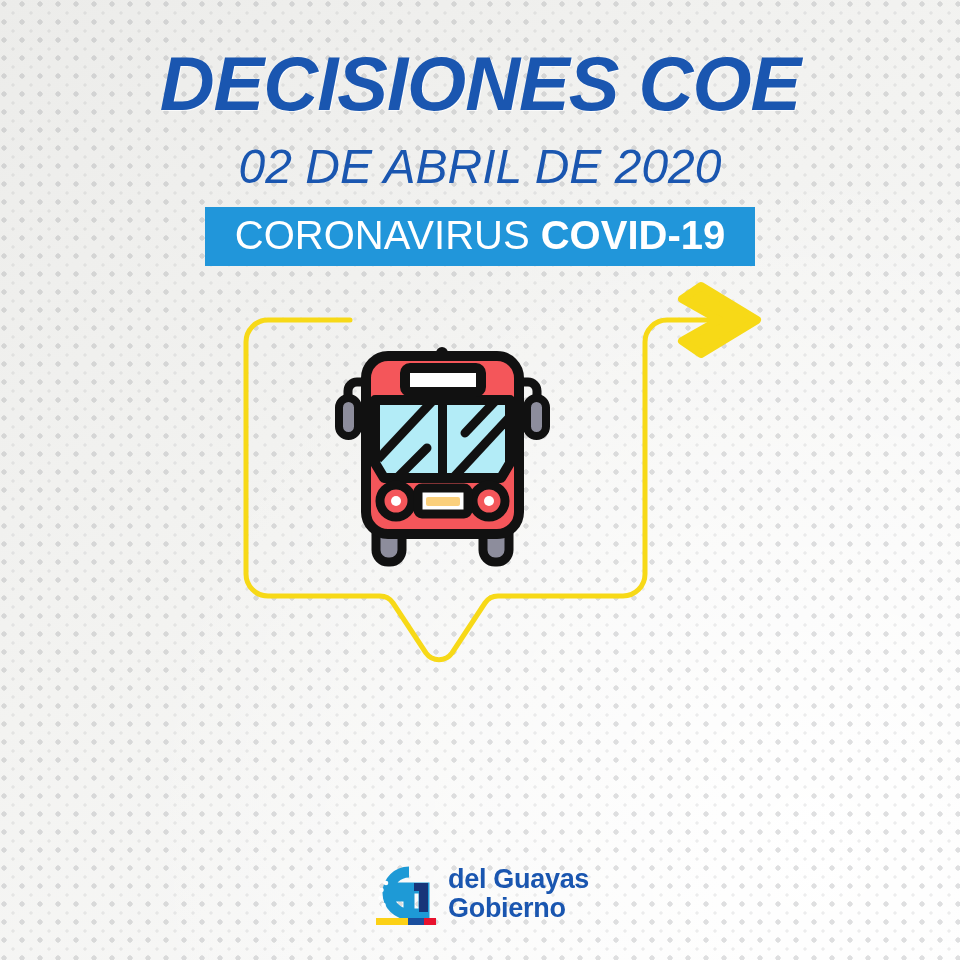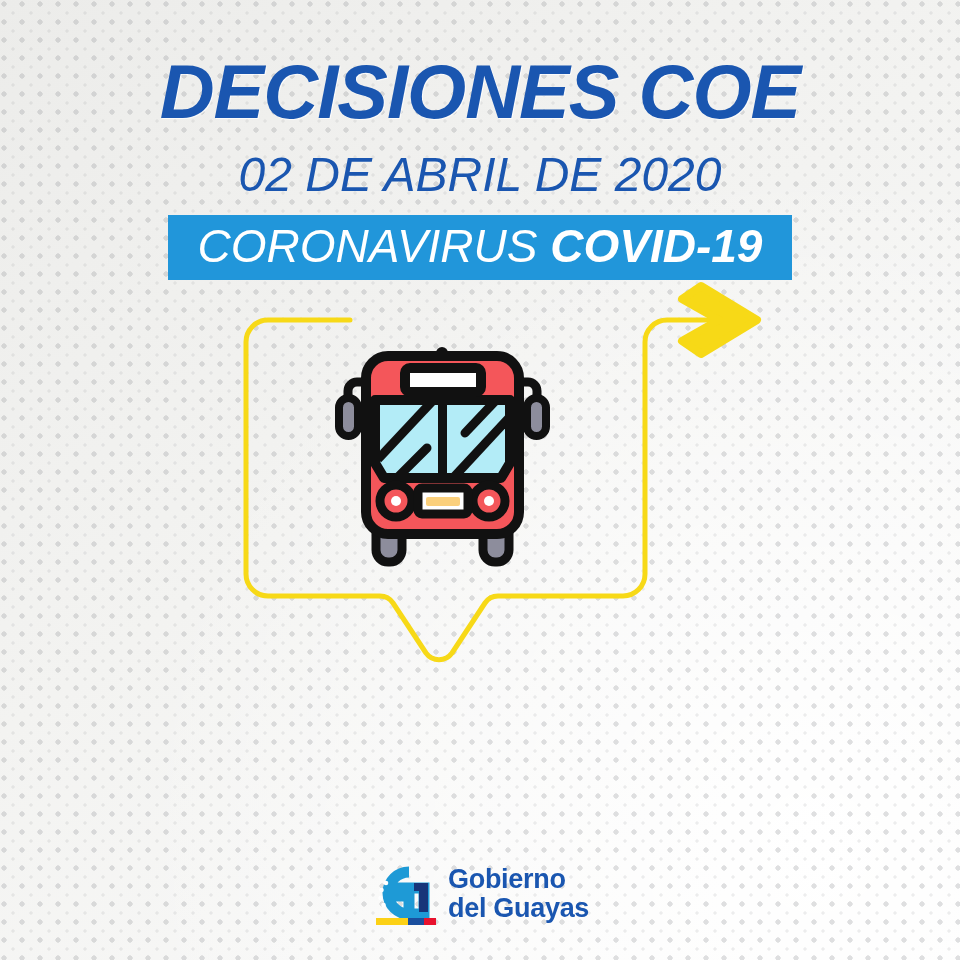--- a/index.html
+++ b/index.html
@@ -24,21 +24,21 @@
   }
 
   
   .header {
     position: absolute;
     top: 0; left: 0;
     width: 960px;
     text-align: center;
   }
   .title-main {
-    margin: 8px;
+    margin: 0;
     padding-top: 48px;
     font-size: 76px;
     line-height: 0.95;
     font-weight: 700;
     font-style: italic;
     letter-spacing: -1px;
     color: #1a56b0;
     text-shadow: 1px 1px 0 rgba(255,255,255,0.75);
   }
   .title-date {
@@ -55,23 +55,22 @@
     margin-top: 16px;
     display: flex;
     justify-content: center;
   }
   .banner {
     background: #2196da;
     padding: 7px 30px 10px 30px;
     display: inline-block;
   }
   .banner-text {
-    font-size: 46px;
+    font-size: 40px;
     line-height: 1.05;
-    font-style: italic;
     color: #ffffff;
     white-space: nowrap;
   }
   .banner-text .light { font-weight: 400; }
   .banner-text .heavy { font-weight: 700; }
 
   
   .bubble-svg {
     position: absolute;
     left: 230px;
@@ -220,18 +219,18 @@
       </g>
 
       <g fill="#ffffff">
         <circle cx="14" cy="21" r="2.3"></circle>
         <circle cx="9.5" cy="28" r="2.3"></circle>
         <circle cx="8.5" cy="36" r="2.3"></circle>
         <circle cx="11.5" cy="43" r="2.3"></circle>
       </g>
     </svg>
     <div class="logo-text">
+      <div>del Guayas</div>
       <div>Gobierno</div>
-      <div>del Guayas</div>
     </div>
   </div>
 
 </div>
 
 </body></html>

